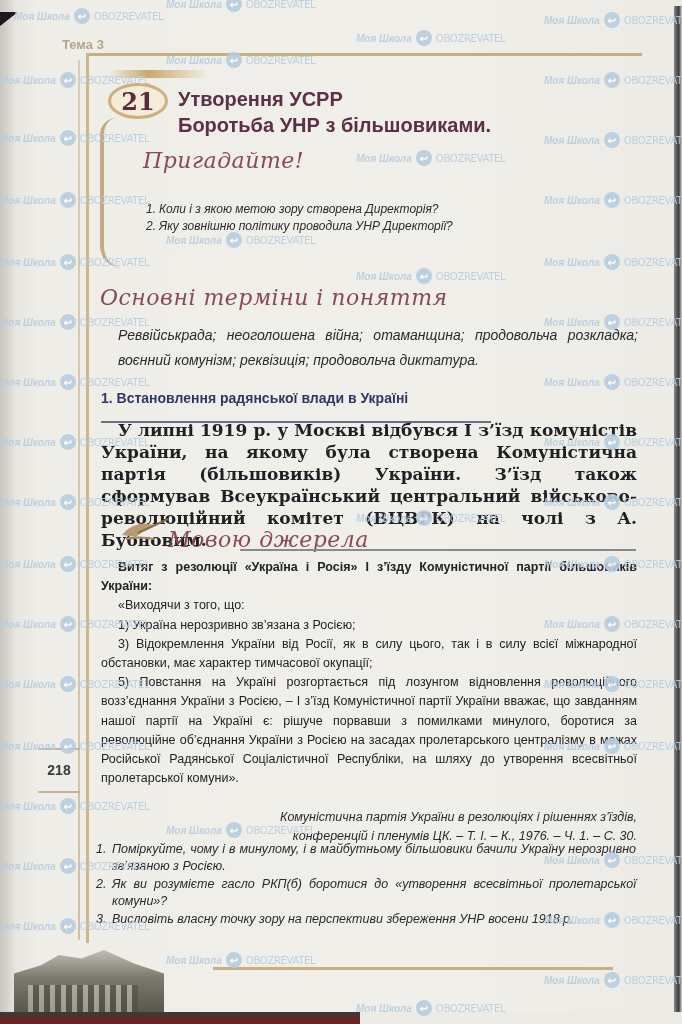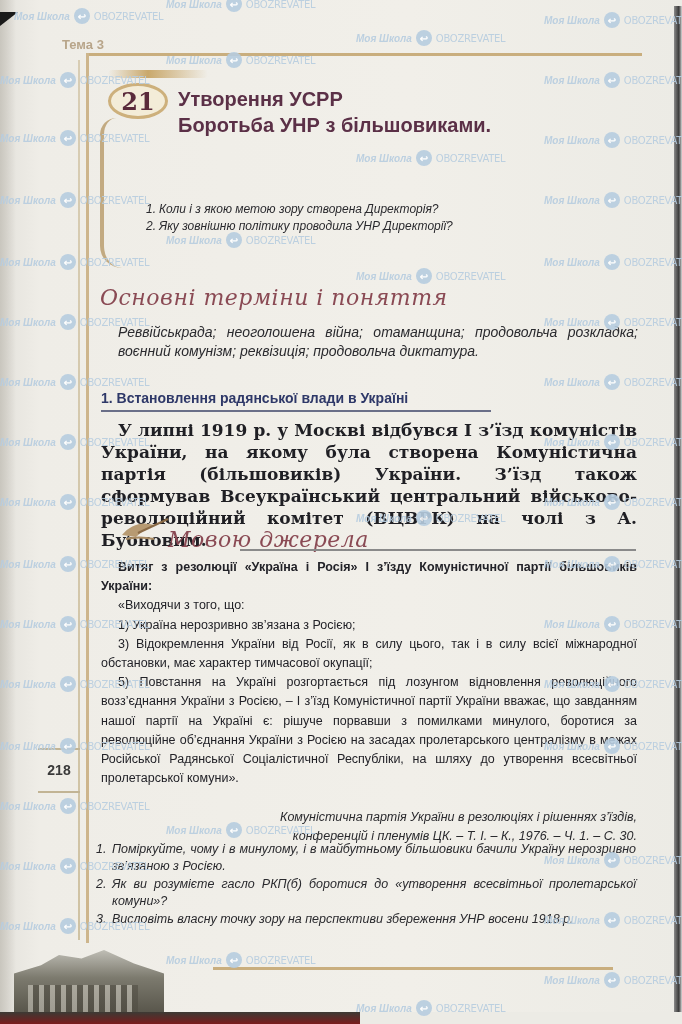--- a/index.html
+++ b/index.html
@@ -79,26 +79,26 @@
     .sources-rule {
       position: absolute; left: 240px; top: 549px; width: 396px; height: 2px;
       background: #8a8a8a;
     }
     .list { position: absolute; list-style: none; }
     .q-list { left: 146px; top: 201px; font-size: 12px; font-style: italic; line-height: 17px; width: 480px; }
     .q-list li { position: relative; padding-left: 13px; }
     .q-list li .num { position: absolute; left: 0; }
     .terms {
       position: absolute; left: 118px; top: 323px; width: 520px;
-      font-size: 14px; font-style: italic; line-height: 19px; text-align: justify;
+      font-size: 14px; font-style: italic; line-height: 25px; text-align: justify;
     }
     .section-heading {
       position: absolute; left: 101px; top: 390px; width: 390px;
       font-size: 14px; font-weight: bold; color: #2e3868;
-      border-bottom: 2px solid #6a6f88; padding-bottom: 4px;
+      border-bottom: 2px solid #6a6f88; padding-bottom: 15px;
     }
     .body-text {
       position: absolute; left: 101px; top: 419px; width: 536px;
       font-family: "DejaVu Serif", serif; font-size: 17px; line-height: 22px;
       text-align: justify; color: #1f1f24; font-weight: bold;
     }
     .body-text p { text-indent: 17px; }
     .source-block {
       position: absolute; left: 101px; top: 558px; width: 536px;
       font-size: 12.5px; line-height: 19.2px; color: #222228;
@@ -167,20 +167,21 @@
   <div class="frame-left"></div>
   <div class="ornament"></div>
   <div class="ornament-vine"></div>
 
   <div class="lesson-badge">21</div>
   <div class="lesson-title">
     <div>Утворення УСРР</div>
     <div>Боротьба УНР з більшовиками.</div>
   </div>
 
+  <div class="script-heading remember-heading">Пригадайте!</div>
   <ul class="list q-list">
     <li><span class="num">1.</span><span>Коли і з якою метою зору створена Директорія?</span></li>
     <li><span class="num">2.</span><span>Яку зовнішню політику проводила УНР Директорії?</span></li>
   </ul>
 
   <div class="script-heading terms-heading">Основні терміни і поняття</div>
   <div class="terms">Реввійськрада; неоголошена війна; отаманщина; продовольча розкладка; воєнний комунізм; реквізиція; продовольча диктатура.</div>
 
   <div class="section-heading">1. Встановлення радянської влади в Україні</div>
   <div class="body-text">

